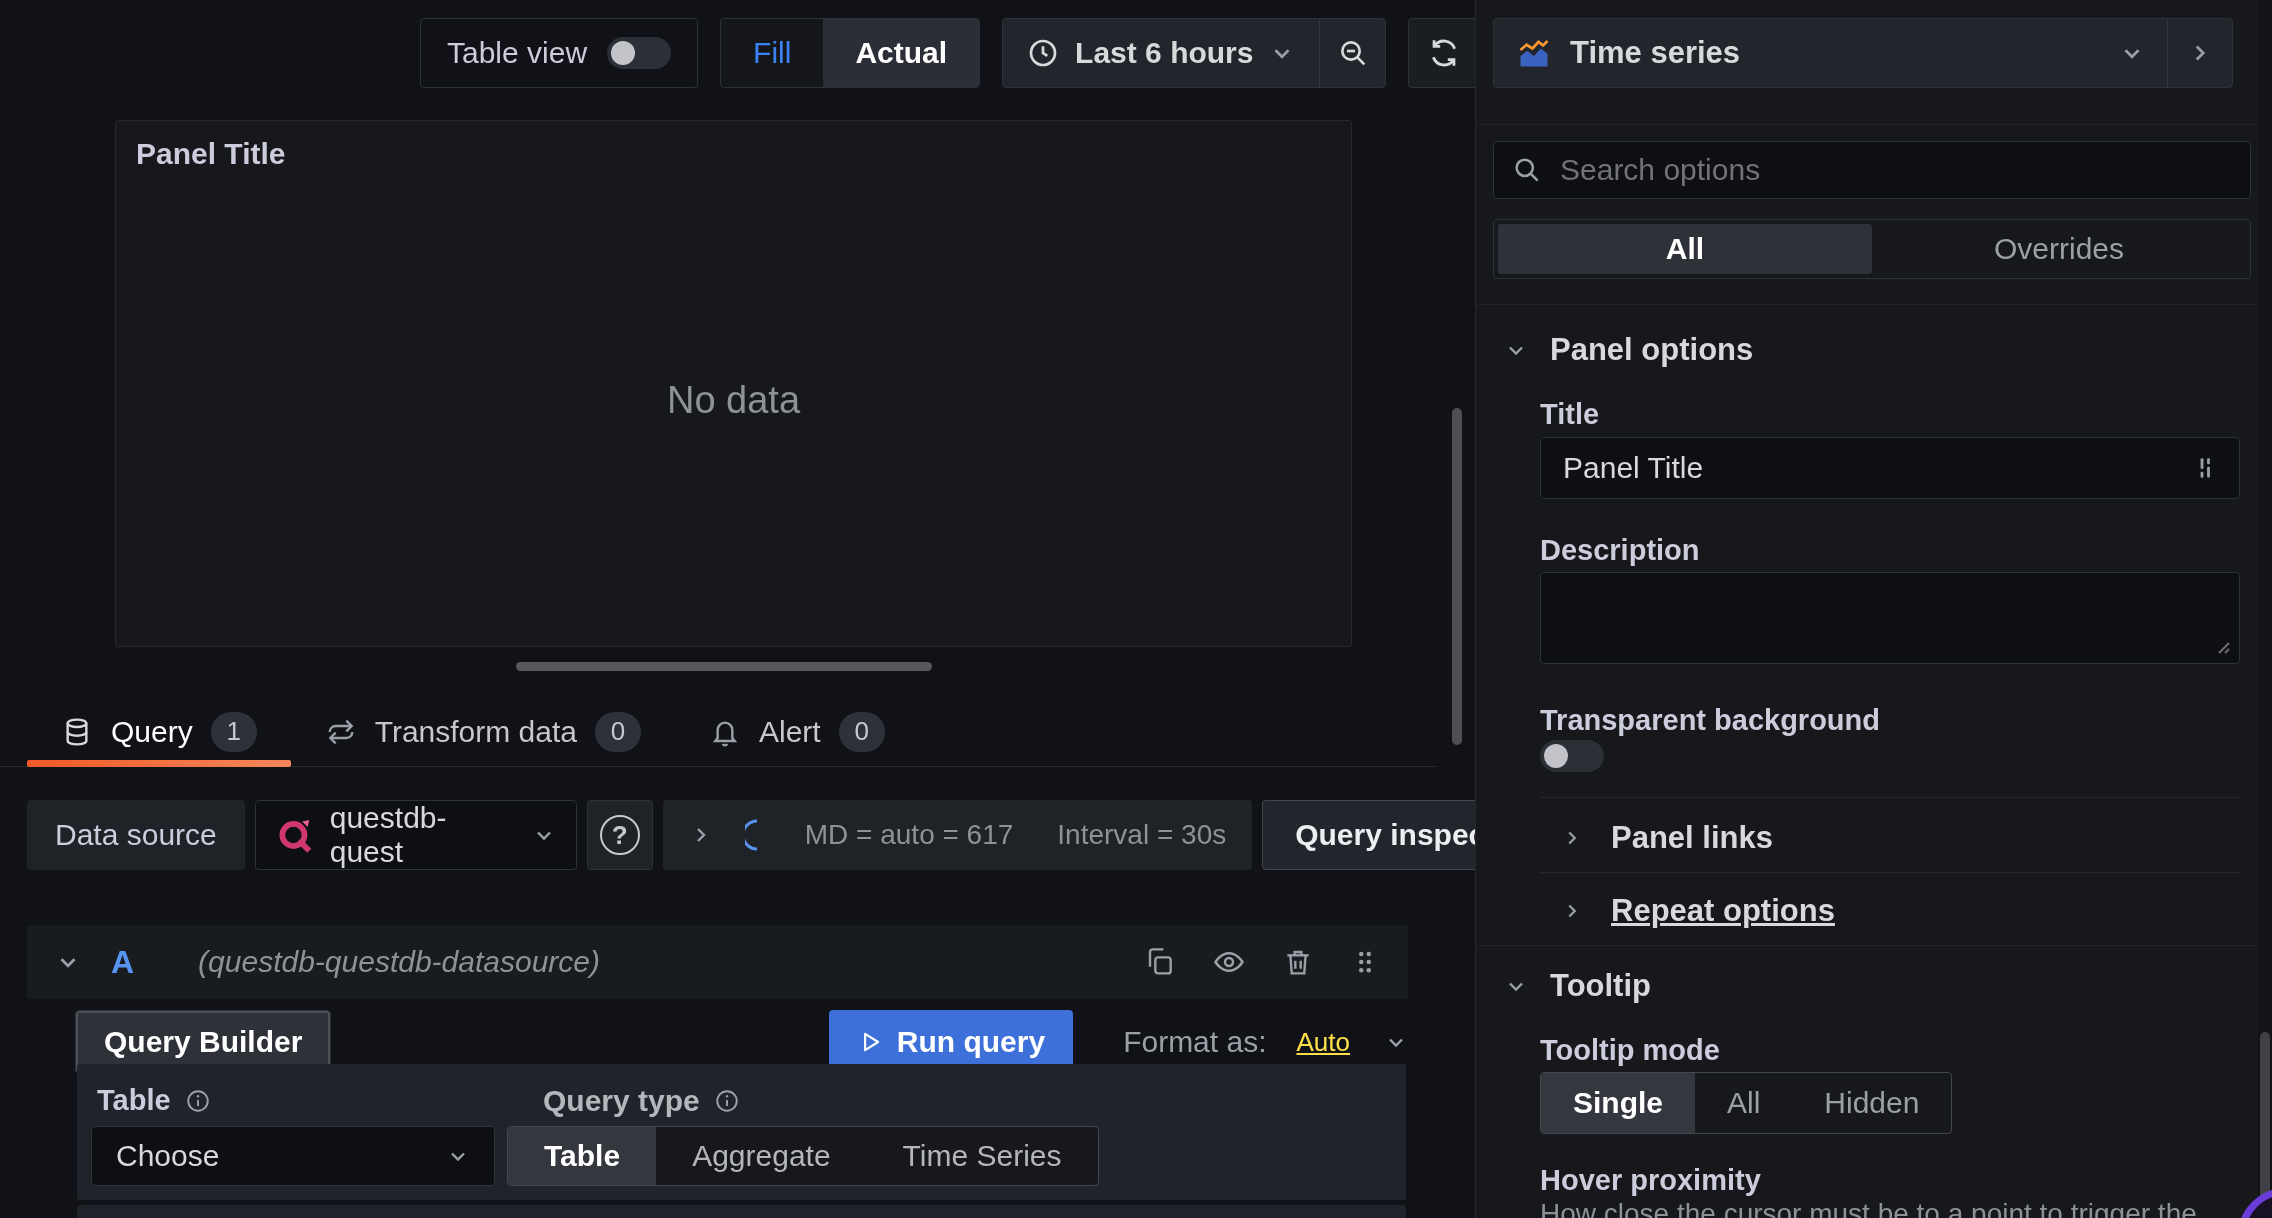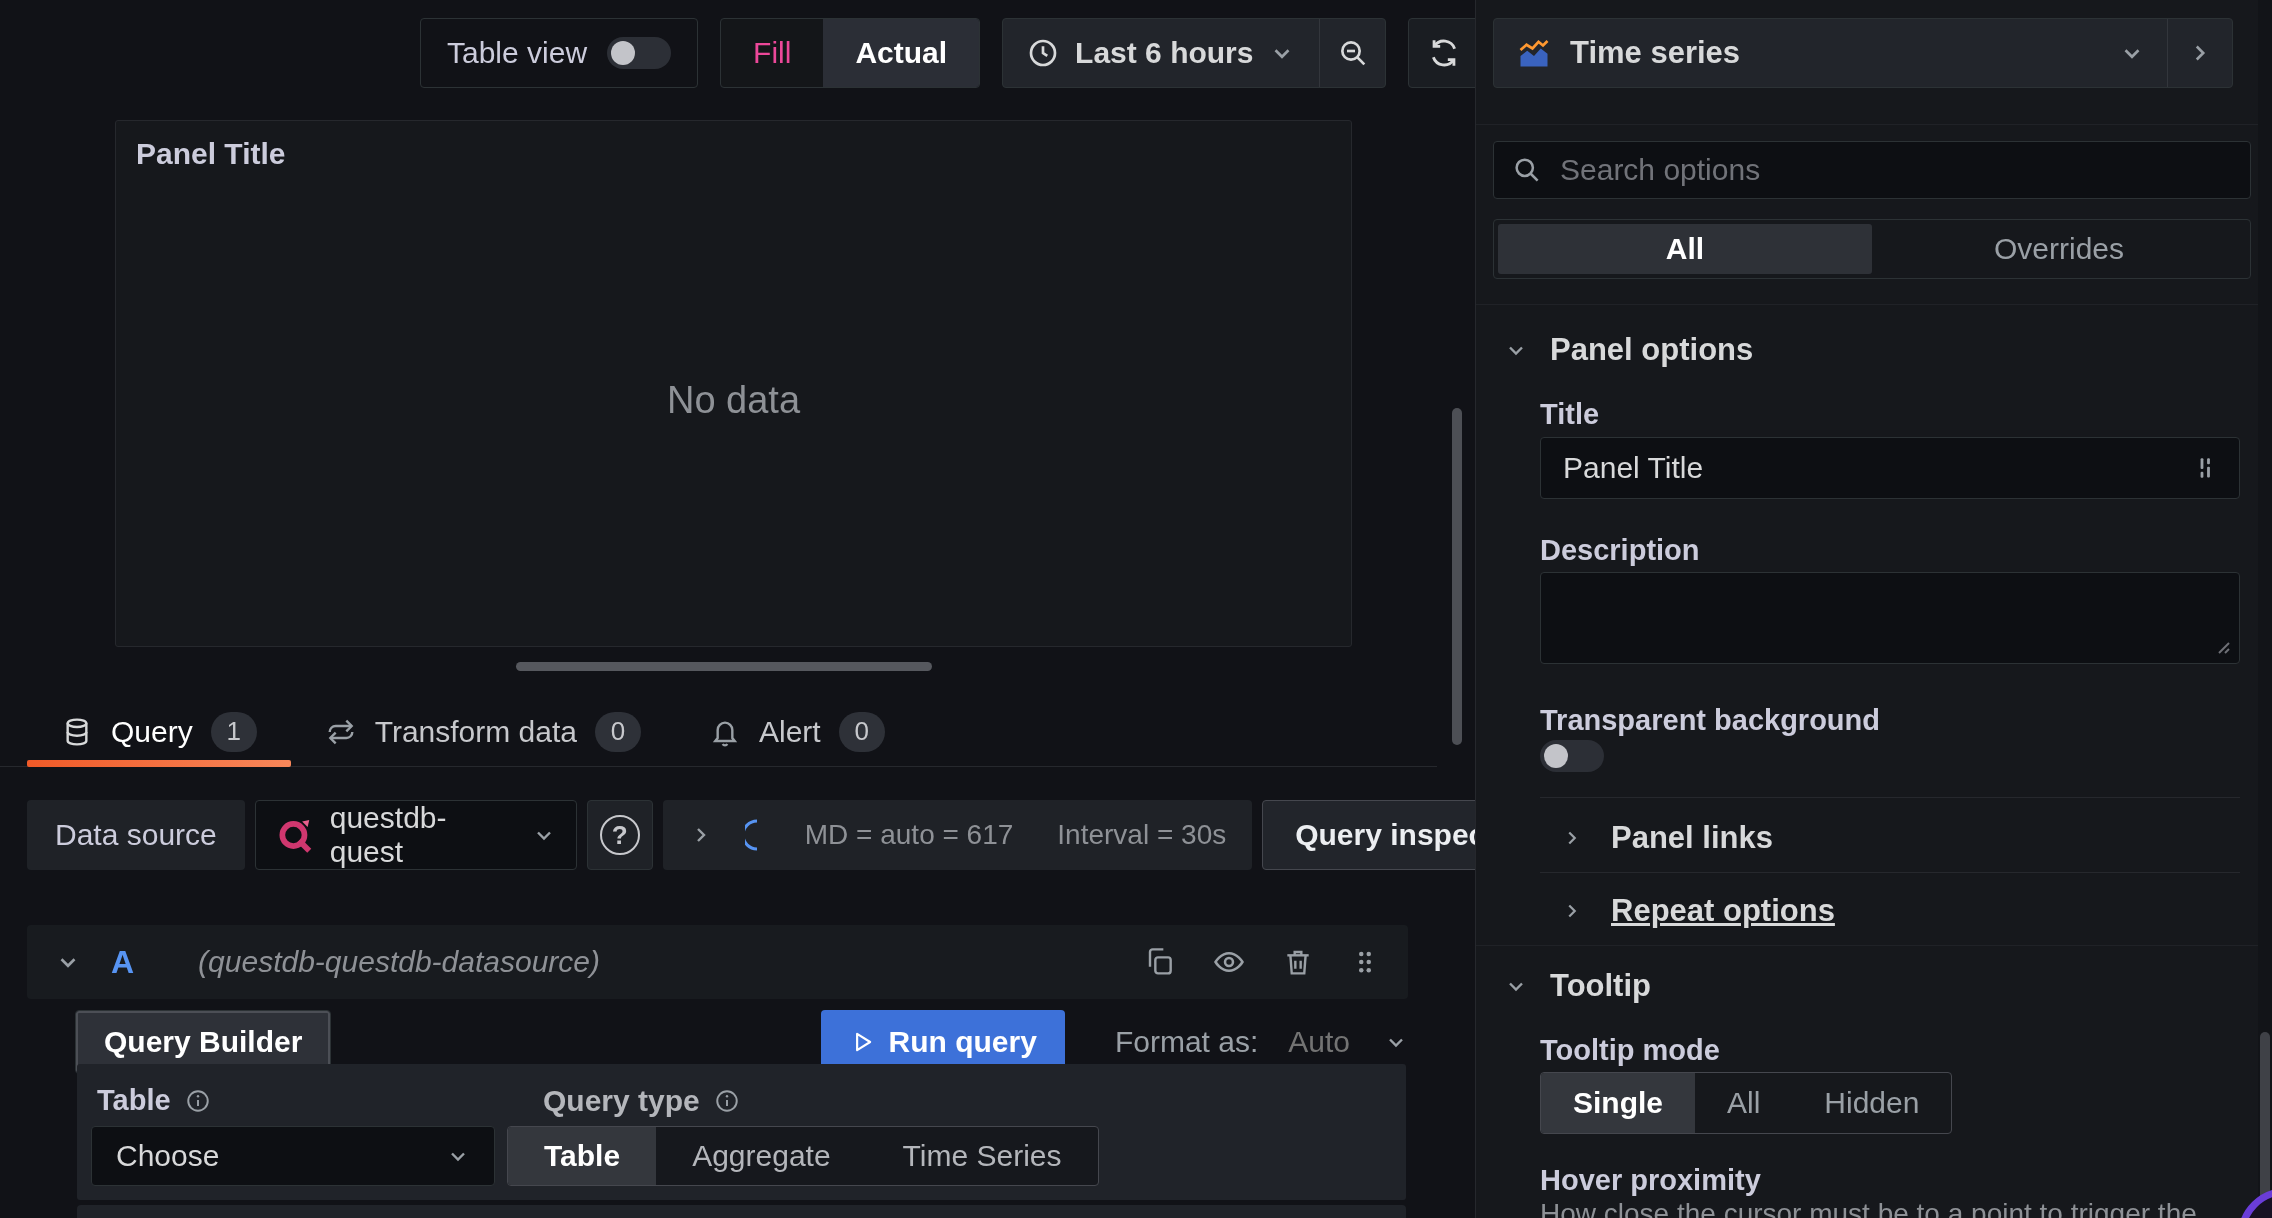--- a/index.html
+++ b/index.html
@@ -12,21 +12,21 @@
   .ic-bright { color:#d8d9da; }
 
   
   .toolbar { position:absolute; left:420px; top:18px; height:70px; display:flex; gap:22px; }
   .tb-box { display:flex; align-items:center; height:70px; border:1px solid #2c3235; border-radius:4px; }
   .table-view { padding:0 26px; gap:20px; background:#111217; }
   .tb-label { font-size:30px; color:#ccccdc;text-align:center; }
   .switch { width:64px; height:32px; border-radius:16px; background:#2c2f36; position:relative; flex:none; }
   .switch .knob { position:absolute; left:4px; top:4px; width:24px; height:24px; border-radius:50%; background:#c3c4c9; }
   .seg-group { background:#141619; overflow:hidden; }
-  .seg { height:100%; display:flex; align-items:center; padding:0 32px; font-size:30px; color:#ec4899; }
+  .seg { height:100%; display:flex; align-items:center; padding:0 32px; font-size:30px; color:#3b82f6; }
   .seg.sel { background:#2b2e36; color:#ffffff; font-weight:700; }
   .timepicker { background:#22252b; padding:0; }
   .tp-main { display:flex; align-items:center; gap:16px; padding:0 24px; height:100%; }
   .tp-text { font-size:30px; font-weight:600; color:#d8d9da; }
   .tp-zoomout { width:66px; height:100%; display:flex; align-items:center; justify-content:center; border-left:1px solid #33363c; }
   .refresh { width:72px; justify-content:center; background:#1a1d22; }
 
   
   .panel { position:absolute; left:115px; top:120px; width:1237px; height:527px; background:#16181c; border:1px solid #26282d; border-radius:3px; }
   .panel-title { position:absolute; left:20px; top:16px; font-size:30px; font-weight:600; color:#ccccdc; }
@@ -61,21 +61,21 @@
   .ds-hint { font-style:italic; color:#8e9196; font-size:30px; margin-left:64px; }
   .qh-icons { margin-left:auto; display:flex; align-items:center; gap:36px; }
 
   .modes-row { position:absolute; left:75px; top:1010px; width:1333px; height:64px; display:flex; align-items:center; }
   .mode-group { display:flex; height:64px; border:1px solid #2c3235; border-radius:4px; background:#141619; overflow:hidden; }
   .mode { display:flex; align-items:center; padding:0 28px; font-size:30px; color:#9aa0a6; }
   .mode.sel { background:#2e3138; color:#ffffff; font-weight:600; box-shadow:0 0 0 2px #4c4f56 inset; border-radius:3px; }
   .run-btn { margin-left:auto; height:64px; background:#3d71d9; border-radius:4px; display:flex; align-items:center; gap:14px; padding:0 28px; font-size:30px; font-weight:600; color:#ffffff; }
   .format-as { display:flex; align-items:center; gap:20px; margin-left:50px; }
   .fa-label { font-size:30px; color:#9aa0a6; }
-  .fa-value { font-size:30px; color:#737373; margin-left:10px; }
+  .fa-value { font-size:26px; color:#fde047; margin-left:10px;text-decoration:underline; }
   .fa-chev  { margin-left:14px; }
 
   .builder { position:absolute; left:77px; top:1064px; width:1329px; height:136px; background:#202329; border-radius:3px; }
   .b-label { position:absolute; top:20px; display:flex; align-items:center; gap:14px; font-size:29px; font-weight:600; color:#ccccdc; }
   .b-label.tbl { left:20px; } .b-label.qt { left:430px; }
   .choose { position:absolute; left:14px; top:62px; width:404px; height:60px; background:#0d0f13; border:1px solid #2c3235; border-radius:4px; display:flex; align-items:center; justify-content:space-between; padding:0 24px; font-size:30px; color:#d8d9da; }
   .qt-group { position:absolute; left:430px; top:62px; height:60px; display:flex; border:1px solid #45474e; border-radius:4px; background:#16181d; overflow:hidden; }
   .qt { display:flex; align-items:center; padding:0 36px; font-size:30px; color:#b4b6bb; }
   .qt.sel { background:#34373d; color:#ffffff; font-weight:600; }
   .next-strip { position:absolute; left:77px; top:1205px; width:1329px; height:13px; background:#202329; border-radius:4px 4px 0 0; }

